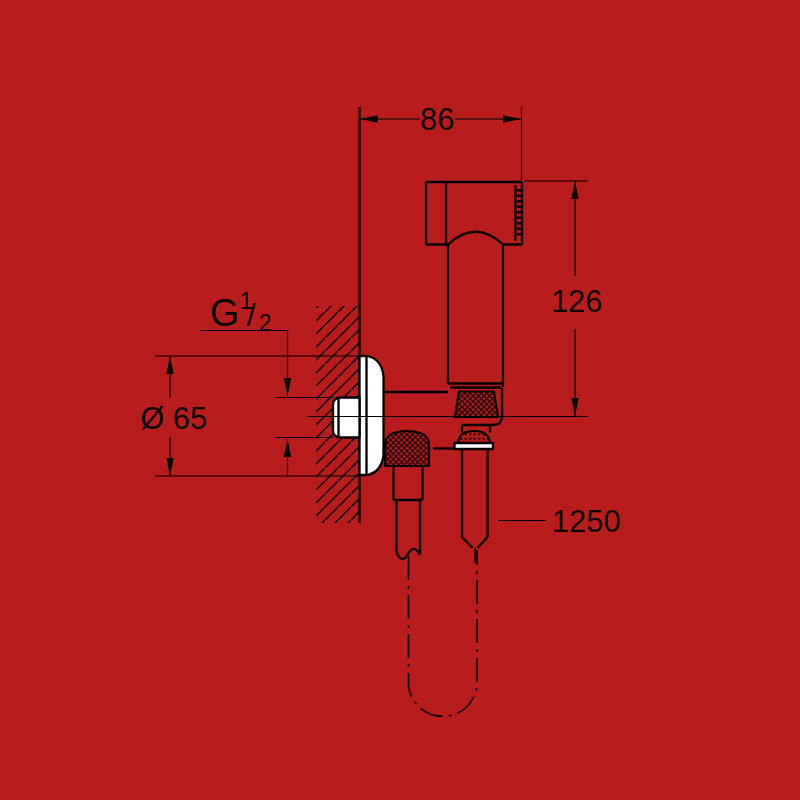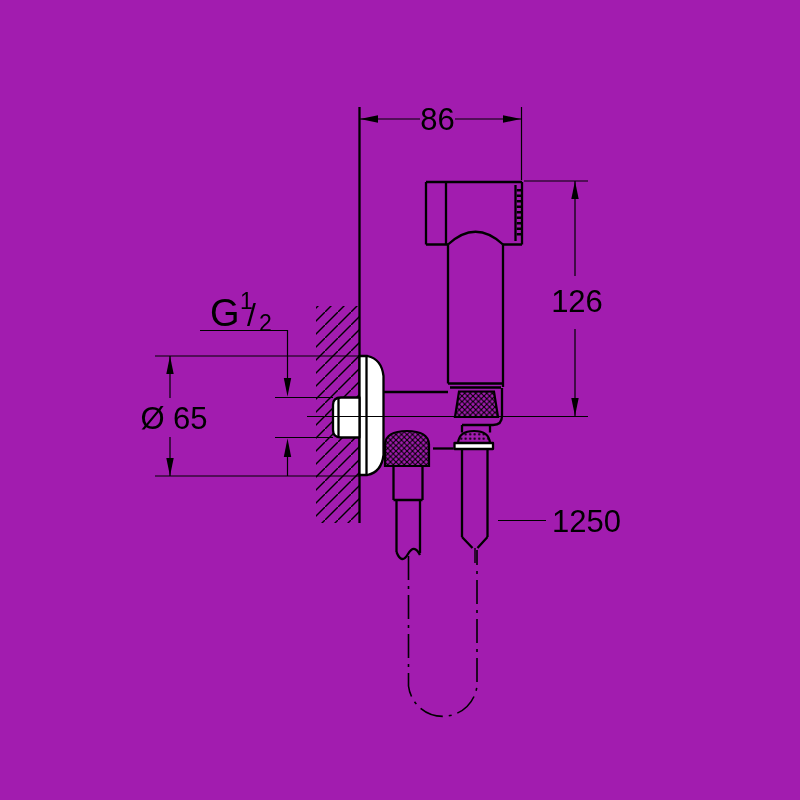--- a/index.html
+++ b/index.html
@@ -1,16 +1,16 @@
 <!DOCTYPE html>
 <html><head>
 <meta charset="utf-8">
 <style>
   html,body{margin:0;padding:0;background:#ffffff;}
-  #stage{position:relative;width:800px;height:800px;background:#a21caf;
+  #stage{position:relative;width:800px;height:800px;background:#b91c1c;
          font-family:"Liberation Sans", sans-serif;}
   svg{position:absolute;left:0;top:0;}
   
   .ol    {stroke:#000;stroke-width:2.3;fill:none;stroke-linejoin:round;stroke-linecap:butt;}
   .olw   {stroke:#000;stroke-width:2.3;fill:#fff;stroke-linejoin:round;}
   .thin  {stroke:#000;stroke-width:1.4;fill:none;}
   .cl    {stroke:#000;stroke-width:1.2;fill:none;}
   .arrow {fill:#000;stroke:none;}
   .phantom{stroke:#000;stroke-width:1.6;fill:none;stroke-dasharray:24 6 3 6;}
   .knurlfill{fill:url(#knurl);stroke:#000;stroke-width:2.2;}

